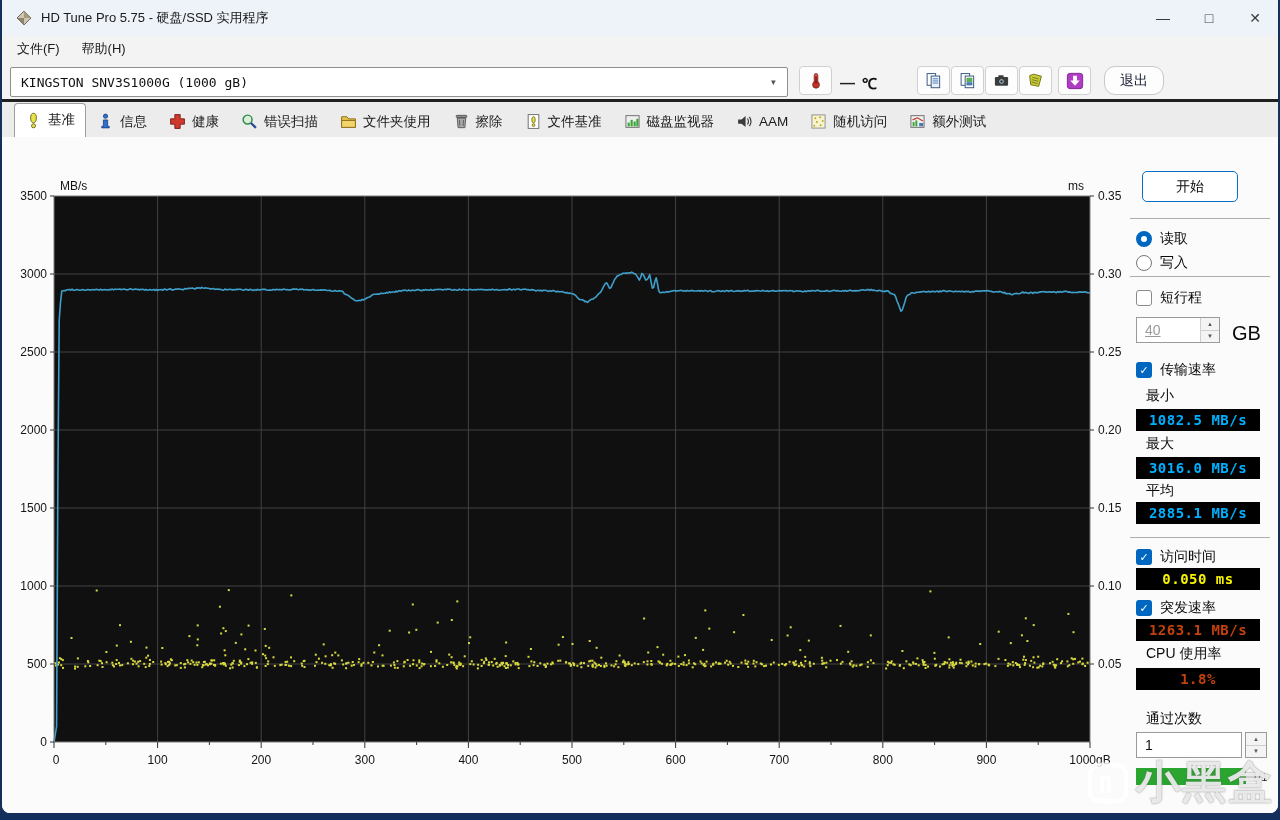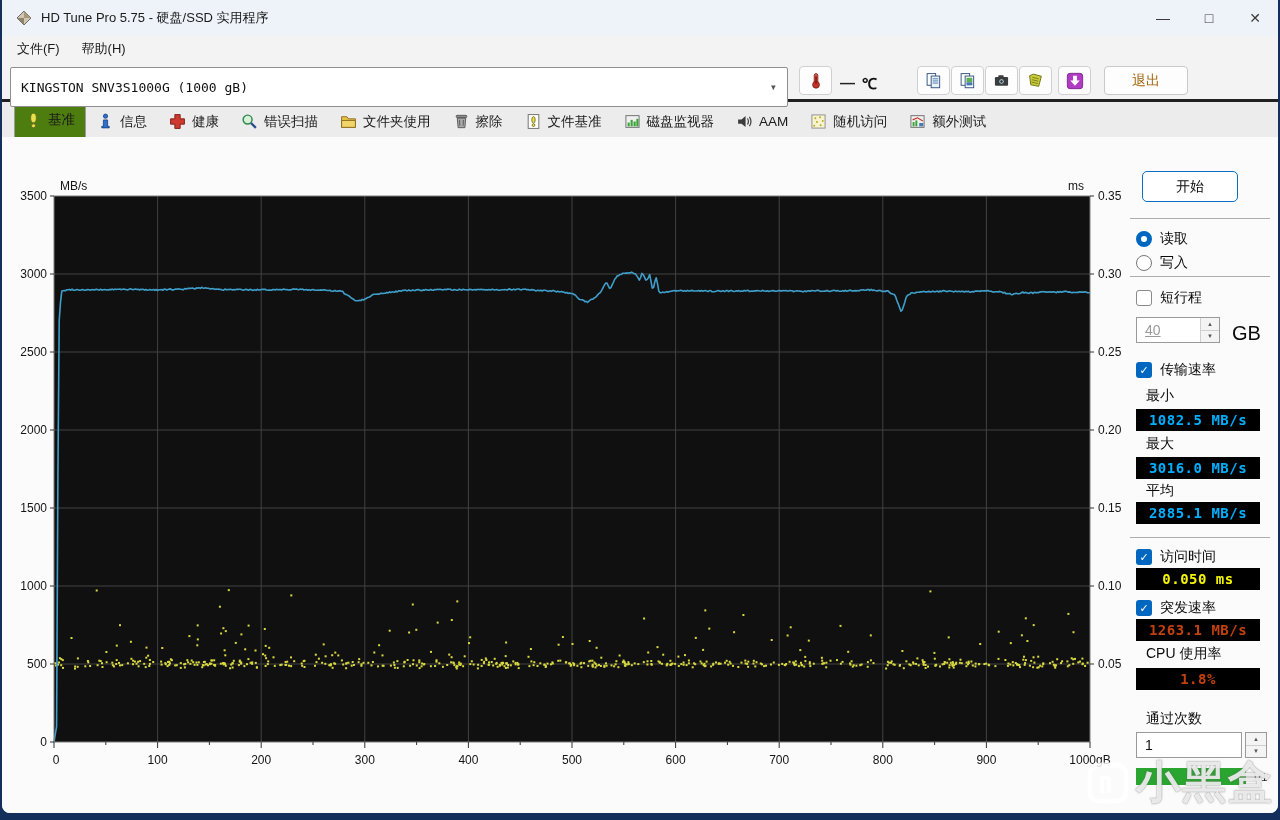--- a/index.html
+++ b/index.html
@@ -21,43 +21,43 @@
   .title-text{ font-size:13px; color:#1a1a1a; }
   .wctls{ display:flex; height:36px; }
   .wctl{ width:46px; height:36px; display:flex; align-items:center; justify-content:center;
          font-size:14px; color:#3a3a3a; cursor:default; }
   
   .menubar{ height:26px; background:#f3f3f3; display:flex; align-items:center; gap:4px; padding-left:6px; flex:none;}
   .menu-item{ font-size:13px; padding:3px 9px; color:#1a1a1a; }
   
   .toolbar{ height:40px; background:#f3f3f3; position:relative; flex:none; border-bottom:3px solid #202020; }
   .drive-select{
-    position:absolute; left:8px; top:5px; width:778px; height:40px;
+    position:absolute; left:8px; top:5px; width:778px; height:30px;
     background:#fff; border:1px solid #8f8f8f; border-radius:2px;
     display:flex; align-items:center; padding:0 10px;
     font-family:"DejaVu Sans Mono", monospace; font-size:13px; color:#101010;
   }
   .drive-select .chev{ margin-left:auto; font-size:12px; color:#555; }
   .tool-btn{
     position:absolute; top:4px; width:33px; height:29px;
     background:#fdfdfd; border:1px solid #d0d0d0; border-radius:4px;
     display:flex; align-items:center; justify-content:center;
   }
   .temp-dash{ position:absolute; left:838px; top:12px; font-size:15px; color:#222; font-weight:bold; }
   .temp-unit{ position:absolute; left:860px; top:11px; font-size:15px; color:#111; font-weight:bold; }
   .exit-btn{
-    position:absolute; left:1102px; top:4px; width:84px; height:29px;
-    background:#fdfdfd; border:1px solid #c9c9c9; border-radius:4px;
-    font-size:14px; color:#a16207; display:flex; align-items:center; justify-content:center;
+    position:absolute; left:1102px; top:4px; width:60px; height:29px;
+    background:#fdfdfd; border:1px solid #c9c9c9; border-radius:11px;
+    font-size:14px; color:#0f172a; display:flex; align-items:center; justify-content:center;
   }
   
   .tabbar{ height:35px; background:#ececec; display:flex; align-items:flex-end; padding-left:12px; flex:none; }
   .tab{ display:flex; align-items:center; gap:6px; padding:6px 10px 7px 10px; font-size:13.5px; color:#1a1a1a;
         border:1px solid transparent; border-bottom:none; height:31px; }
-  .tab.selected{ background:#4d7c0f; border-color:#9d9d9d; border-radius:4px 4px 0 0; height:34px; }
+  .tab.selected{ background:#ffffff; border-color:#9d9d9d; border-radius:4px 4px 0 0; height:34px; }
   .tab svg{ width:17px; height:17px; flex:none; }
   
   .main{ flex:1; background:#fbfbfb; position:relative; }
   .plot-svg{ position:absolute; left:0; top:0; }
   
   .abs{ position:absolute; }
   .start-btn{
     left:1140px; top:34px; width:96px; height:31px;
     background:#fff; border:1.5px solid #0a6fc2; border-radius:5px;
     font-size:14px; color:#0a0a0a; display:flex; align-items:center; justify-content:center;

